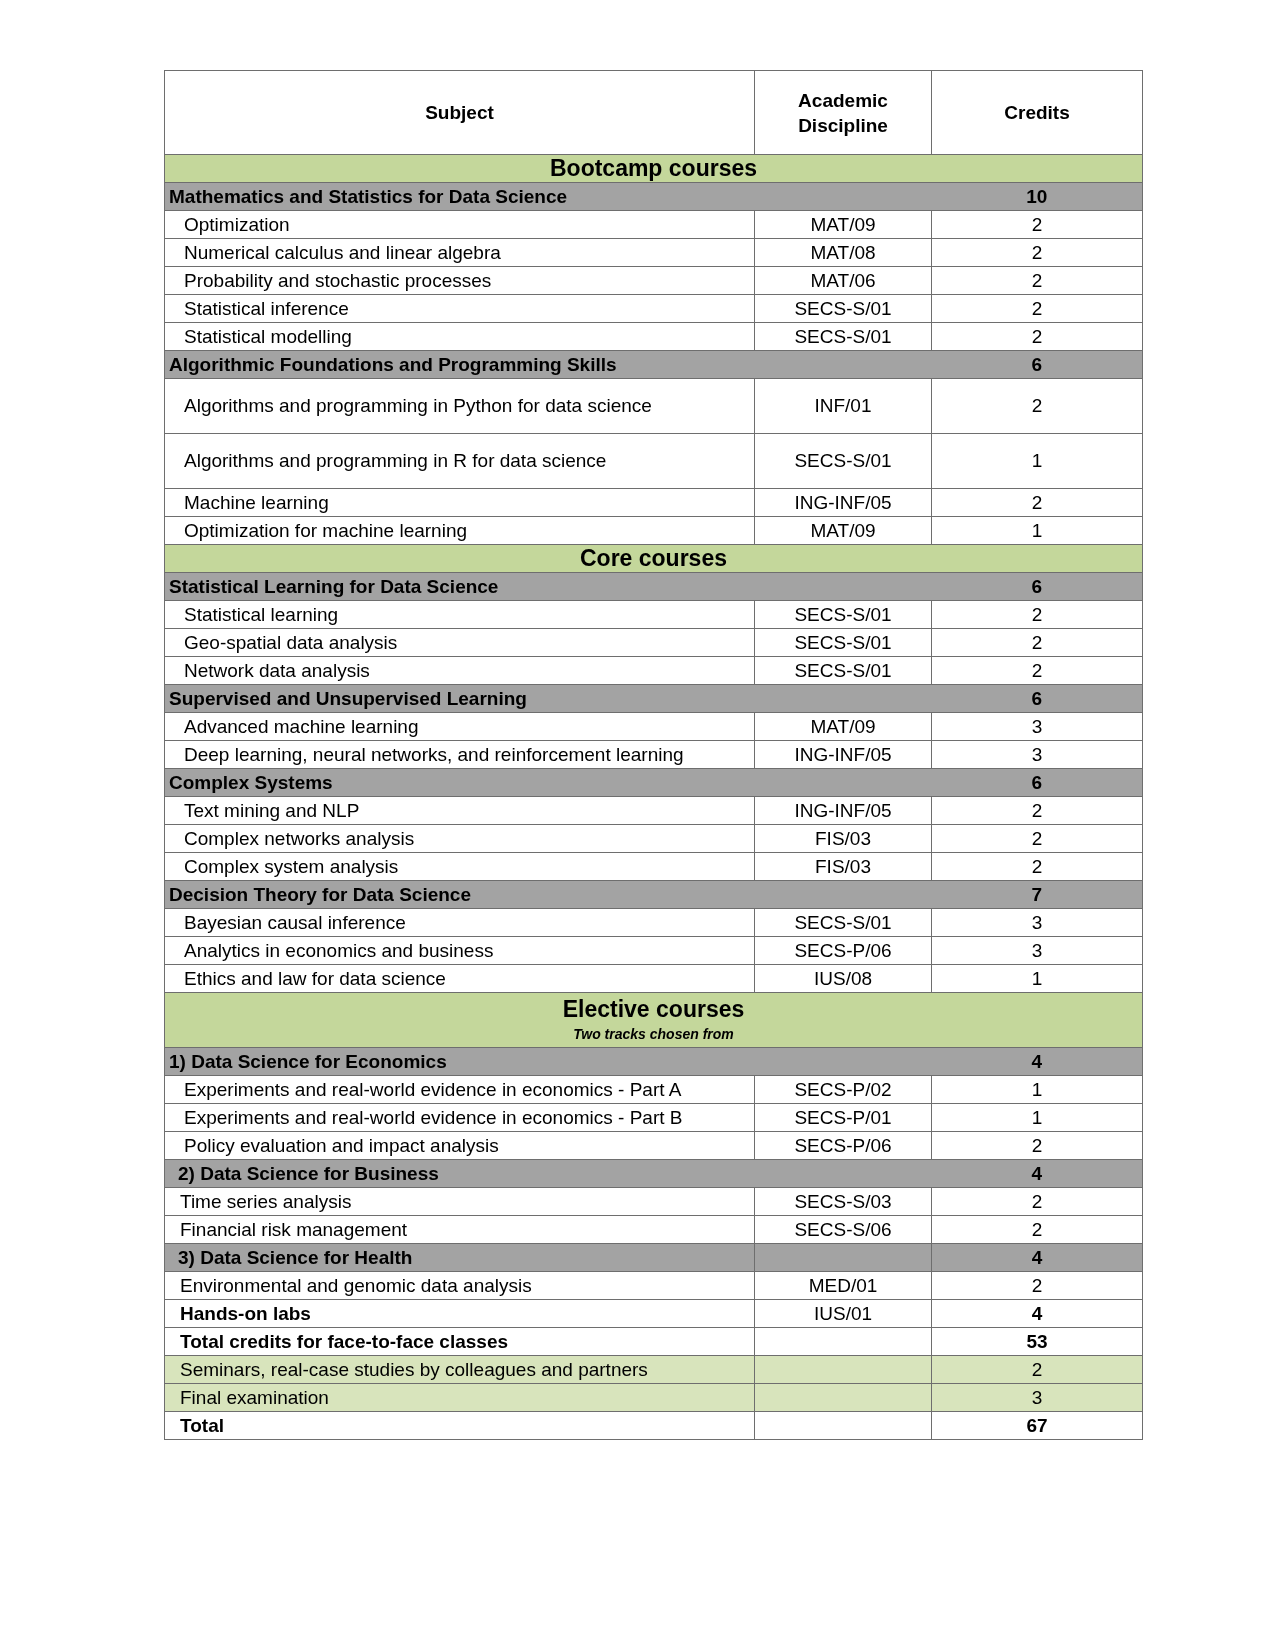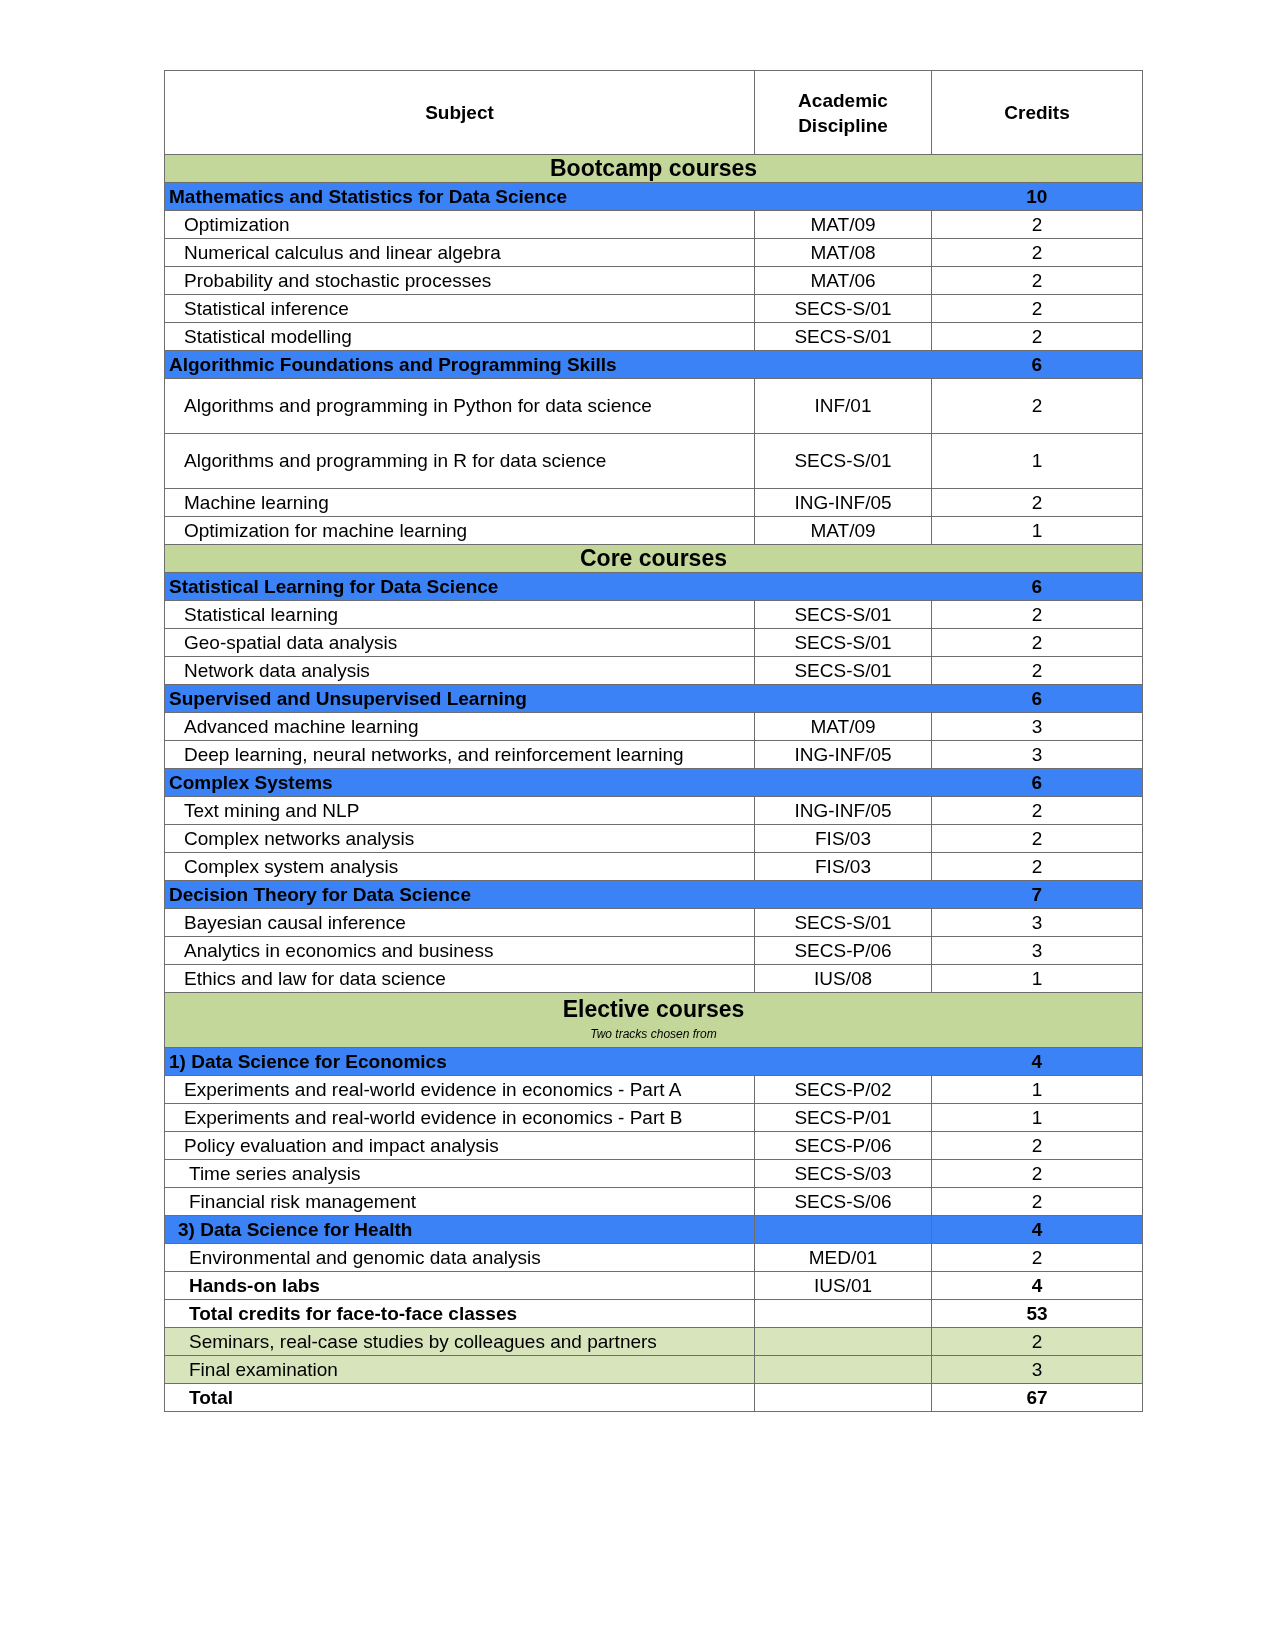--- a/index.html
+++ b/index.html
@@ -3,30 +3,30 @@
 <meta charset="utf-8">
 <style>
   html, body { margin: 0; padding: 0; background: #ffffff; }
   body { width: 1275px; height: 1650px; position: relative; font-family: "Liberation Sans", sans-serif; color: #000; }
   table { position: absolute; left: 164px; top: 70px; width: 978px; border-collapse: collapse; table-layout: fixed; font-size: 19px; }
   col.c1 { width: 590px; } col.c2 { width: 177px; } col.c3 { width: 211px; }
   td, th { border: 1.5px solid #6e6e6e; padding: 0 6px; height: 27px; line-height: 27px; white-space: nowrap; overflow: hidden; }
   th { font-weight: bold; height: 83px; line-height: 25px; text-align: center; font-size: 19px; }
   .center { text-align: center; }
   .indent { padding-left: 19px; }
-  .indent2 { padding-left: 24px; }
+  .indent2 { padding-left: 15px; }
   .section td { background: #c4d79b; font-weight: bold; font-size: 23px; text-align: center; margin-left: 32px; }
-  .group td { background: #3b82f6; font-weight: bold; }
+  .group td { background: #a3a3a3; font-weight: bold; }
   .group td.sub { padding-left: 4px; border-right: none; }
   .group td.sp { border-left: none; border-right: none; }
   .group td.cr { border-left: none; text-align: center; }
   .tall td { height: 54px; line-height: 54px; }
   .bold td { font-weight: bold; }
   .lightgreen td { background: #d8e4bc; }
-  .elective-sub { font-style: italic; font-weight: normal; font-size: 12px; line-height: 20px; display: block; }
+  .elective-sub { font-style: italic; font-weight: bold; font-size: 14px; line-height: 20px; display: block; }
   .elective-title { display: block; line-height: 30px; }
   .section-tall td { height: 52px; line-height: normal; padding-top: 0; padding-bottom: 2px; }
   .group-split td.g1 { border-right: 1.5px solid #6e6e6e; }
 </style>
 </head>
 <body>
 
 <table>
   <colgroup>
       <col class="c1">
@@ -199,20 +199,25 @@
       <tr class="">
         <td class="indent">Experiments and real-world evidence in economics - Part B</td>
         <td class="center">SECS-P/01</td>
         <td class="center">1</td>
       </tr>
       <tr class="">
         <td class="indent">Policy evaluation and impact analysis</td>
         <td class="center">SECS-P/06</td>
         <td class="center">2</td>
       </tr>
+      <tr class="group">
+        <td class="sub" style="padding-left: 13px;">2) Data Science for Business</td>
+        <td class="sp"></td>
+        <td class="cr">4</td>
+      </tr>
       <tr class="">
         <td class="indent2">Time series analysis</td>
         <td class="center">SECS-S/03</td>
         <td class="center">2</td>
       </tr>
       <tr class="">
         <td class="indent2">Financial risk management</td>
         <td class="center">SECS-S/06</td>
         <td class="center">2</td>
       </tr>

